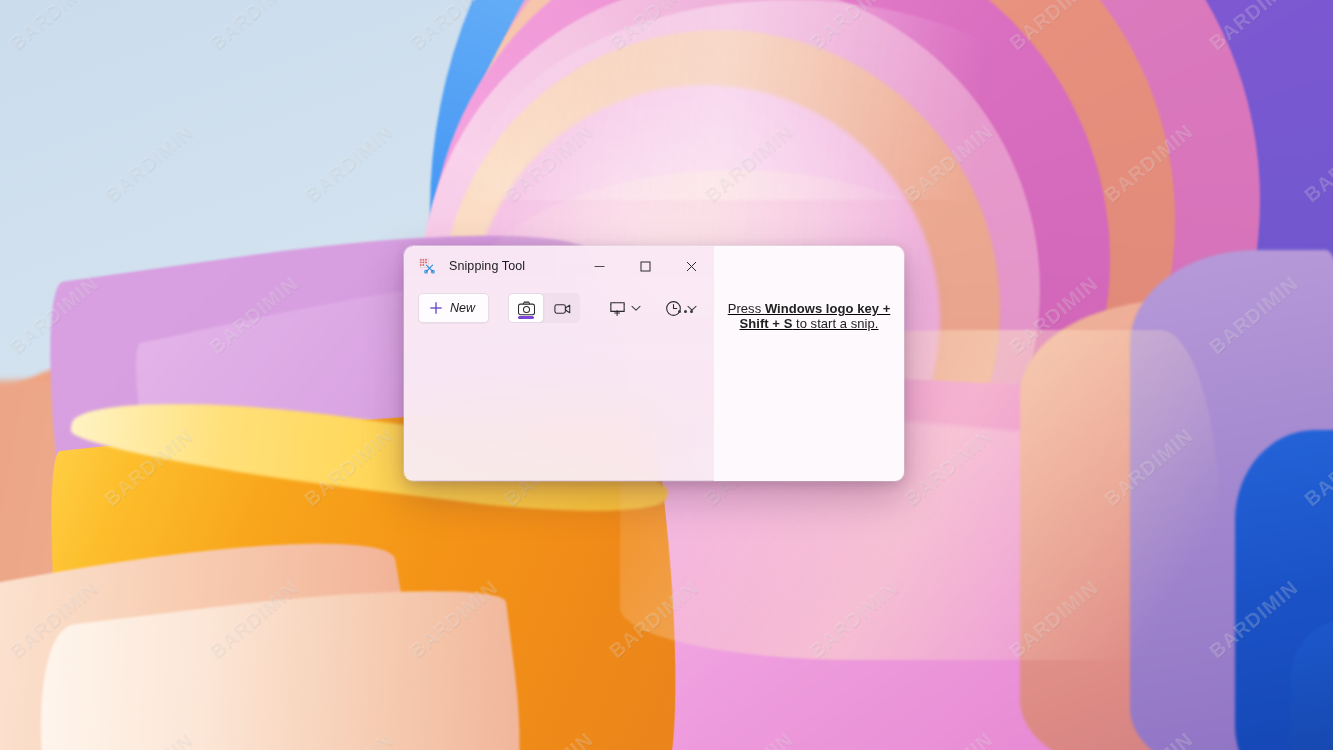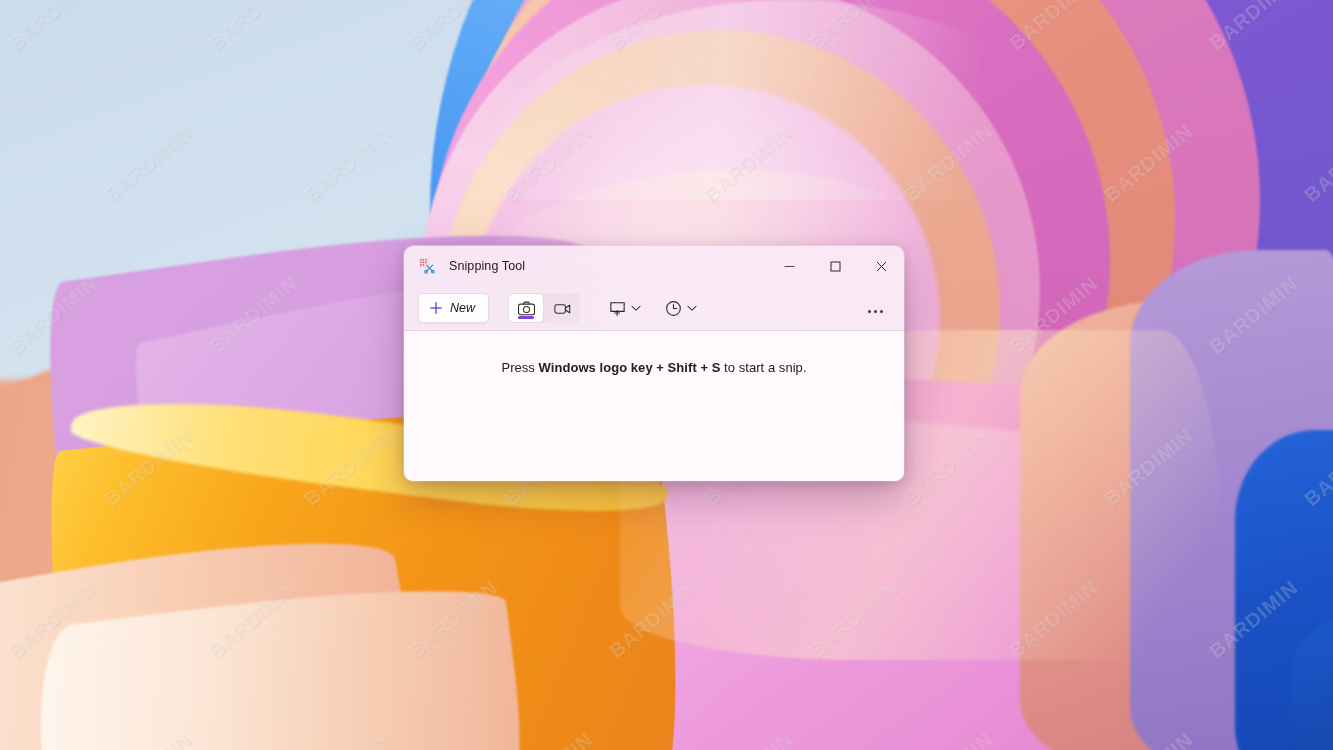--- a/index.html
+++ b/index.html
@@ -302,21 +302,21 @@
     left: 404px;
     top: 246px;
     width: 500px;
     height: 235px;
     border-radius: 9px;
     overflow: hidden;
     box-shadow: 0 16px 40px rgba(60,20,60,0.28),
                 0 3px 12px rgba(60,20,60,0.18),
                 0 0 0 1px rgba(255,255,255,0.45);
     display: flex;
-    flex-direction: column;
+    flex-direction: row;
     text-align: center;
   }
 
   
   #window-chrome {
     background: linear-gradient(180deg, rgba(250,233,245,0.955) 0%, rgba(249,234,244,0.95) 55%, rgba(248,235,243,0.95) 100%);
     backdrop-filter: blur(30px);
     border-bottom: 1px solid rgba(190,165,185,0.30);
   }
 
@@ -435,21 +435,22 @@
     margin: 0 1.5px;
   }
 
   
   #window-body {
     flex: 1;
     background: #fdf9fc;
     display: flex;
     align-items: flex-start;
     justify-content: center;
-    padding-top: 29px;
+    padding-top: 55px;
+    text-decoration: underline;
   }
   #hint-text {
     font-size: 13px;
     color: #222;
     letter-spacing: .05px;
   }
   #hint-text b { font-weight: 700; }
 
   svg.ico { display: block; }
 </style>

